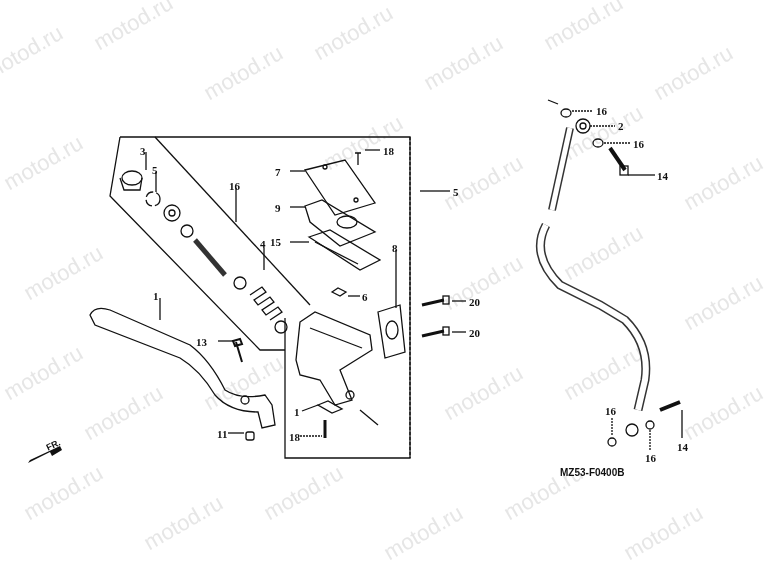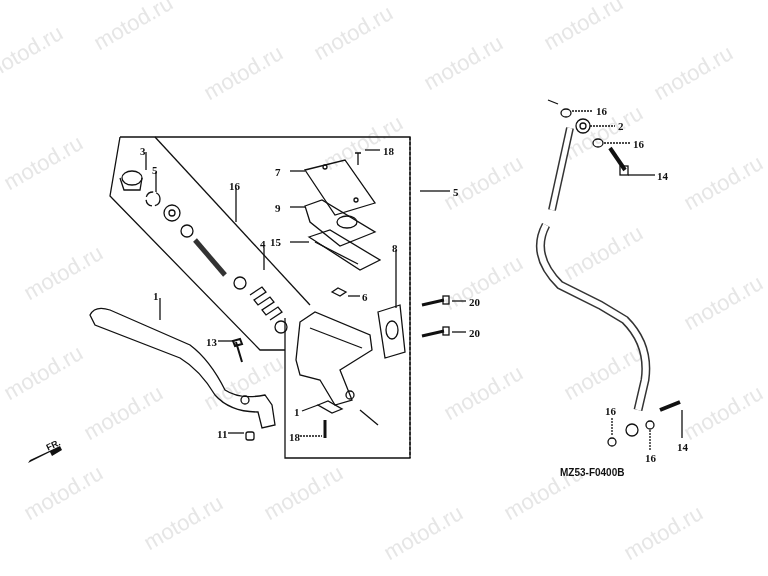--- a/index.html
+++ b/index.html
@@ -165,21 +165,21 @@
   <span class="lbl" style="left:275px;top:166px;">7</span>
   <span class="lbl" style="left:275px;top:202px;">9</span>
   <span class="lbl" style="left:270px;top:236px;">15</span>
   <span class="lbl" style="left:383px;top:145px;">18</span>
   <span class="lbl" style="left:453px;top:186px;">5</span>
   <span class="lbl" style="left:392px;top:242px;">8</span>
   <span class="lbl" style="left:362px;top:291px;">6</span>
   <span class="lbl" style="left:469px;top:296px;">20</span>
   <span class="lbl" style="left:469px;top:327px;">20</span>
   <span class="lbl" style="left:153px;top:290px;">1</span>
-  <span class="lbl" style="left:206px;top:336px;">13</span>
+  <span class="lbl" style="left:196px;top:336px;">13</span>
   <span class="lbl" style="left:217px;top:428px;">11</span>
   <span class="lbl" style="left:294px;top:406px;">1</span>
   <span class="lbl" style="left:289px;top:431px;">18</span>
   <span class="lbl" style="left:596px;top:105px;">16</span>
   <span class="lbl" style="left:618px;top:120px;">2</span>
   <span class="lbl" style="left:633px;top:138px;">16</span>
   <span class="lbl" style="left:657px;top:170px;">14</span>
   <span class="lbl" style="left:605px;top:405px;">16</span>
   <span class="lbl" style="left:645px;top:452px;">16</span>
   <span class="lbl" style="left:677px;top:441px;">14</span>

